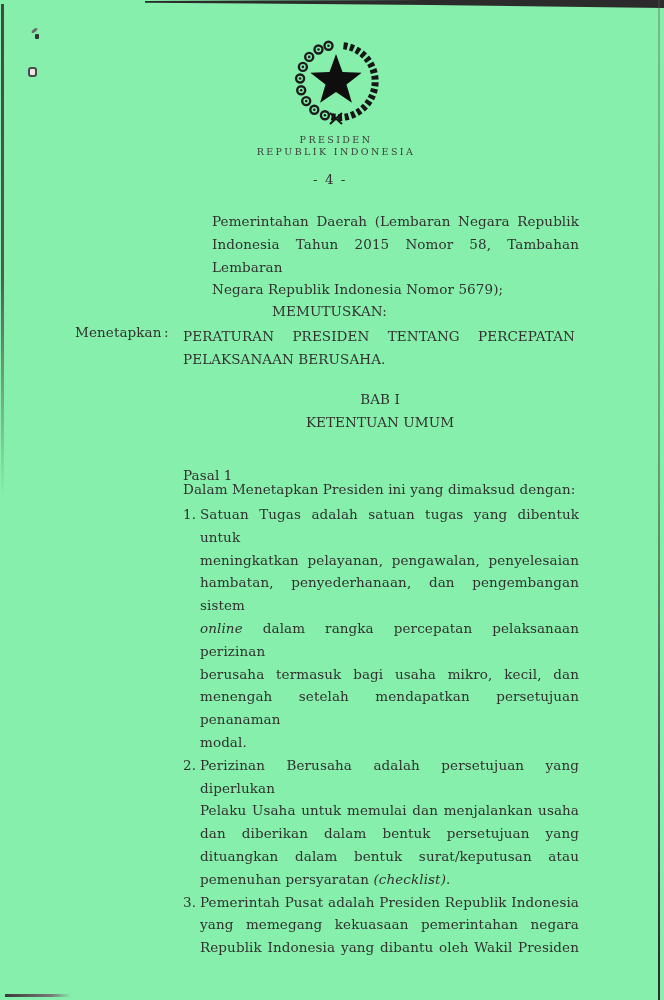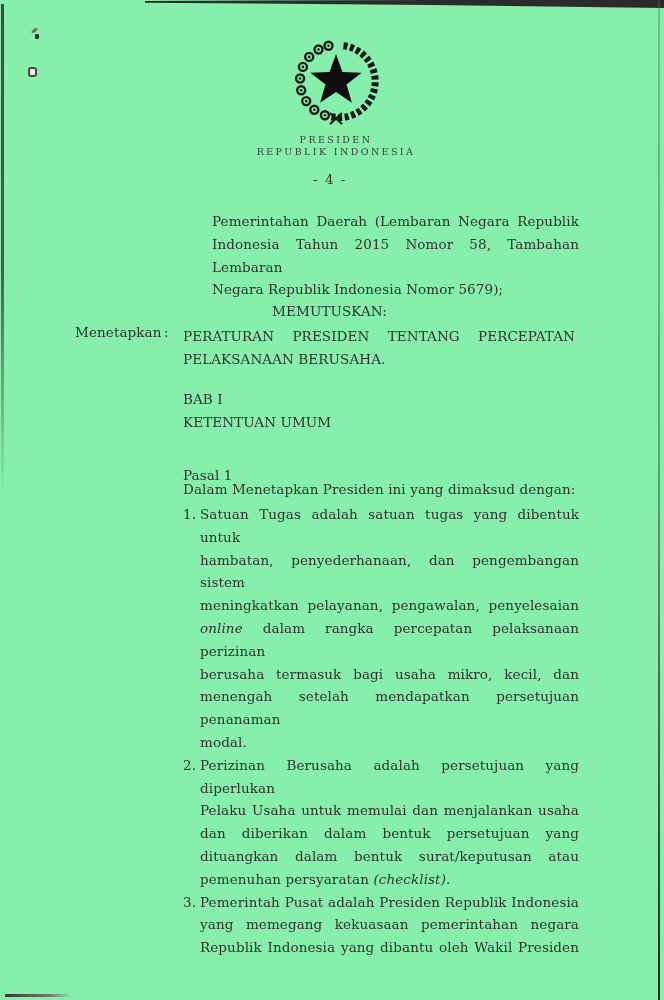--- a/index.html
+++ b/index.html
@@ -46,21 +46,21 @@
   
   .tline { line-height:22.8px; min-height:22.8px; }
   .just  { text-align:justify; text-align-last:justify; }
   .it    { font-style:italic; }
 
   .cont-para { position:absolute; left:212px; top:210px; width:367px; }
   .memutuskan { position:absolute; left:80px; top:300px; width:499px; text-align:center; line-height:22.8px; }
   .menetapkan-label { position:absolute; left:75px; top:321px; line-height:22.8px;text-align:right; }
   .menetapkan-colon { position:absolute; left:164px; top:321px; line-height:22.8px; }
   .menetapkan-content { position:absolute; left:183px; top:325px; width:392px; }
-  .chapter { position:absolute; left:183px; top:388px; width:394px; }
+  .chapter { position:absolute; left:183px; top:388px; width:394px; text-align:center; }
   .pasal-heading { position:absolute; left:183px; top:464px; width:394px; text-align:left; line-height:22.8px; }
   .pasal-intro { position:absolute; left:183px; top:478px; width:396px; line-height:22.8px; }
   .list { position:absolute; left:183px; top:503px; width:396px; }
   .item { position:relative; }
   .item .num { position:absolute; left:0; top:0; line-height:22.8px; }
   .item .itext { margin-left:17px; }
 </style>
 </head>
 <body>
 
@@ -140,22 +140,22 @@
 
   <div class="pasal-heading">Pasal 1</div>
   <div class="pasal-intro">Dalam Menetapkan Presiden ini yang dimaksud dengan:</div>
 
   <div class="list">
 
     <div class="item">
       <span class="num">1.</span>
       <div class="itext">
         <div class="tline just"><span>Satuan Tugas adalah satuan tugas yang dibentuk untuk</span></div>
+        <div class="tline just"><span>meningkatkan pelayanan, pengawalan, penyelesaian</span></div>
         <div class="tline just"><span>hambatan, penyederhanaan, dan pengembangan sistem</span></div>
-        <div class="tline just"><span>meningkatkan pelayanan, pengawalan, penyelesaian</span></div>
         <div class="tline just"><span class="it">online </span><span>dalam rangka percepatan pelaksanaan perizinan</span></div>
         <div class="tline just"><span>berusaha termasuk bagi usaha mikro, kecil, dan</span></div>
         <div class="tline just"><span>menengah setelah mendapatkan persetujuan penanaman</span></div>
         <div class="tline"><span>modal.</span></div>
       </div>
     </div>
 
     <div class="item">
       <span class="num">2.</span>
       <div class="itext">

